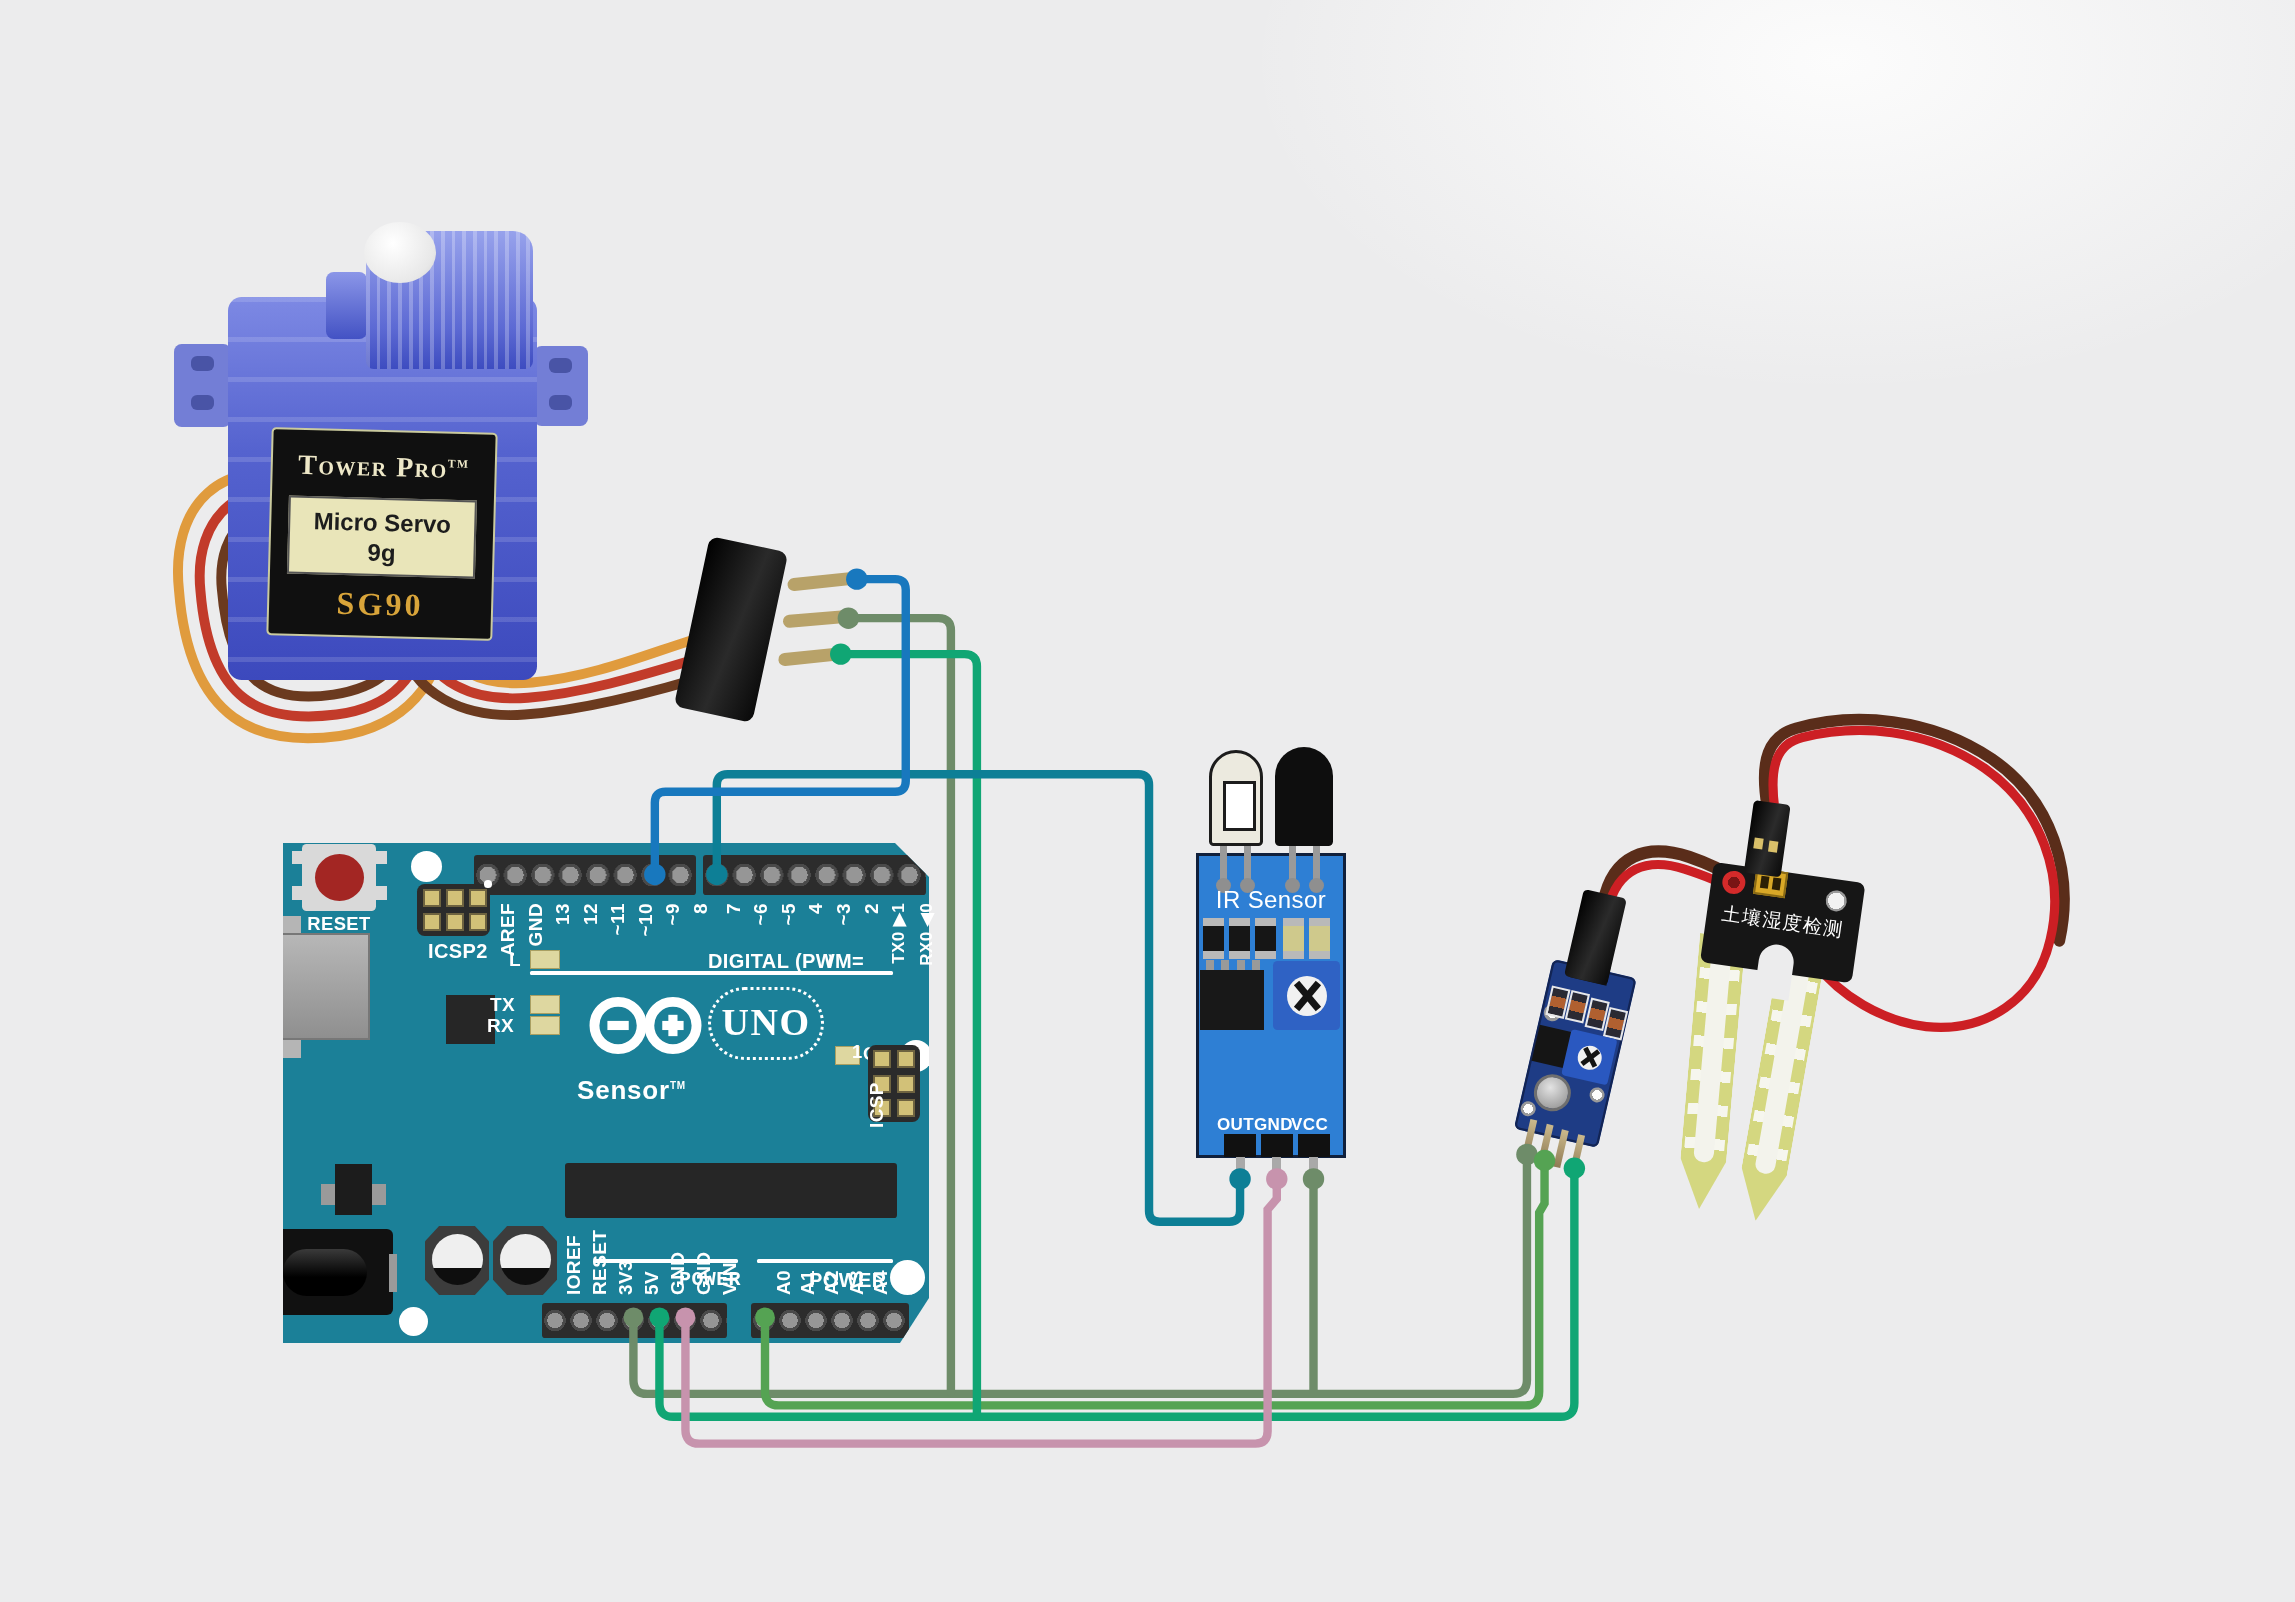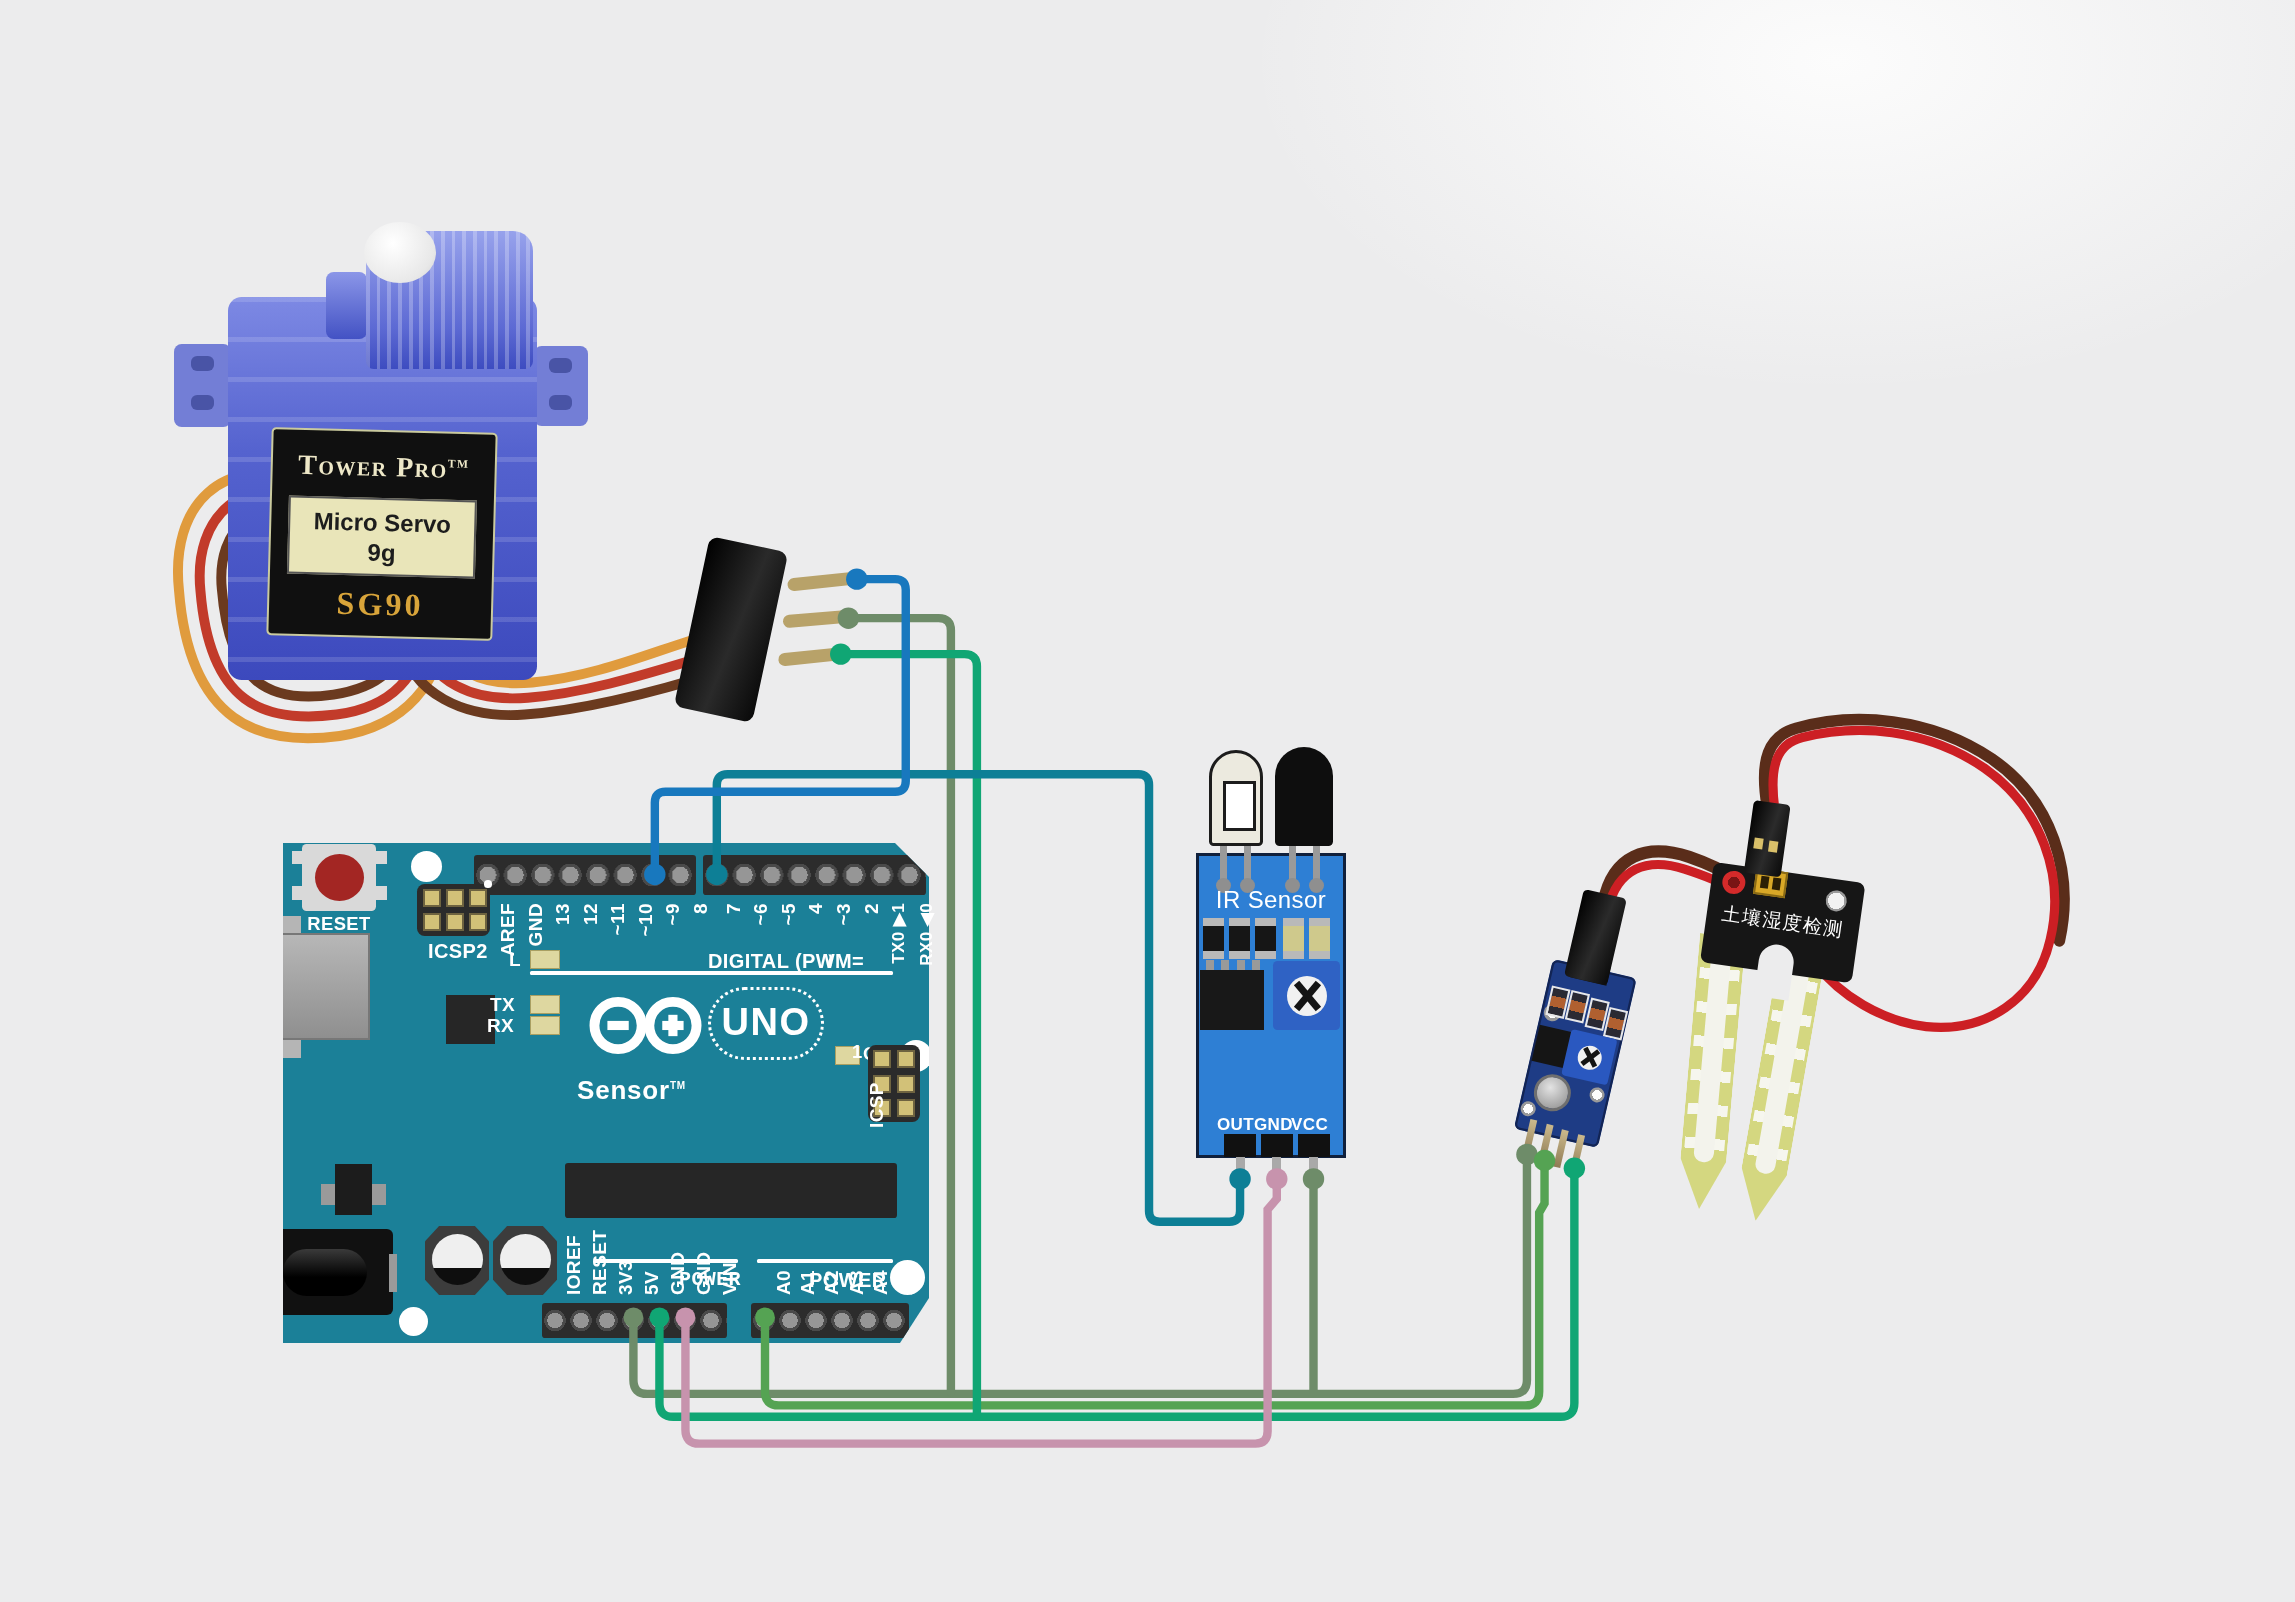--- a/index.html
+++ b/index.html
@@ -156,21 +156,21 @@
     <circle cx="118" cy="40" r="31" fill="none" stroke="#fff" stroke-width="13"></circle>
     <rect x="32" y="34" width="28" height="12" fill="#fff"></rect>
     <rect x="104" y="34" width="28" height="12" fill="#fff"></rect>
     <rect x="112" y="26" width="12" height="28" fill="#fff"></rect>
   </svg>
   <div class="lab" style="left:294px;top:234px;font-size:26px;letter-spacing:0.8px;">
     <span>Sensor</span><span style="font-size:10px;vertical-align:super;">TM</span>
   </div>
 
   <div class="abs" style="left:425px;top:144px;width:116px;height:73px;border:3.8px dotted #fff;border-radius:37px;text-align:center;box-sizing:border-box;">
-    <div class="lab" style="position:static;font-size:38px;line-height:64px;letter-spacing:1.5px;">UNO</div>
+    <div class="lab" style="position:static;font-size:38px;line-height:64px;letter-spacing:1.5px;font-family:Liberation Serif, serif;">UNO</div>
   </div>
 
   <div class="lab" style="left:425px;top:108px;font-size:20px;">DIGITAL (PWM=</div>
   <div class="lab" style="left:540px;top:106px;font-size:23px;transform:rotate(90deg);">~</div>
   <div class="wline" style="left:247px;top:128px;width:363px;"></div>
   <div class="lab" style="left:396px;top:427px;font-size:20px;font-family:Liberation Mono, monospace;">POWER</div>
   <div class="wline" style="left:311px;top:416px;width:144px;"></div>
   <div class="lab" style="left:526px;top:427px;font-size:20px;">POWER IN</div>
   <div class="wline" style="left:474px;top:416px;width:136px;"></div>
 

